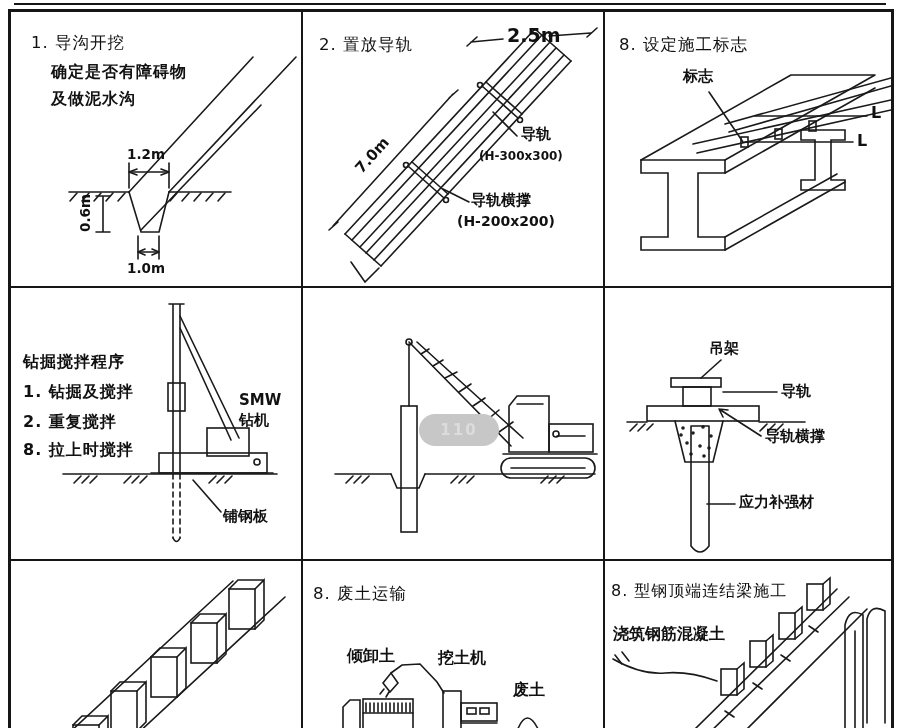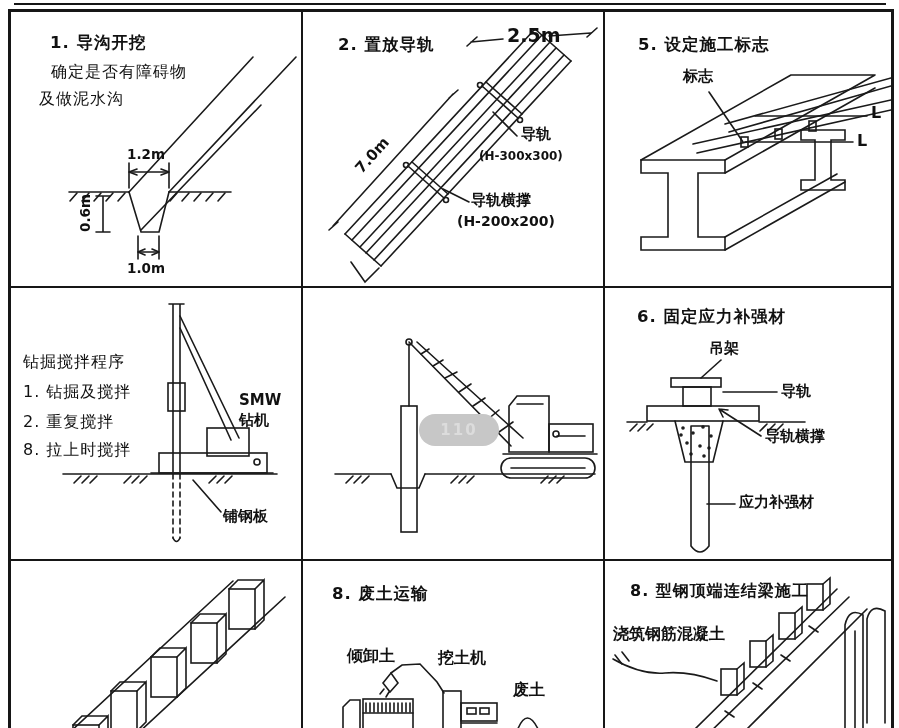--- a/index.html
+++ b/index.html
@@ -8,23 +8,23 @@
   .topline{position:absolute;left:14px;top:3px;width:872px;height:2px;background:#161616;}
   .frame{position:absolute;left:8px;top:9px;width:886px;height:870px;border:3px solid #161616;box-sizing:border-box;background:#fff;}
   .grid{display:grid;grid-template-columns:292px 302px 286px;grid-template-rows:276px 273px 315px;}
   .panel{position:relative;box-sizing:border-box;background:#fff;overflow:hidden;}
   .br{border-right:2px solid #161616;}
   .bb{border-bottom:2px solid #161616;}
   .panel svg{position:absolute;left:0;top:0;}
   .panel svg path,.panel svg line,.panel svg rect,.panel svg circle,.panel svg polyline{
      fill:none;stroke:#1a1a1a;stroke-width:1.6;stroke-linecap:round;}
   .lbl{position:absolute;font-weight:700;font-size:15px;line-height:1.1;white-space:nowrap;}
-  .t{position:absolute;font-weight:700;font-size:16.5px;white-space:nowrap;letter-spacing:1px;margin-left:19px;}
+  .t{position:absolute;font-weight:400;font-size:16.5px;white-space:nowrap;letter-spacing:1px;}
   .dim{position:absolute;font-weight:700;font-size:13.5px;white-space:nowrap;}
-  .note{position:absolute;font-weight:400;font-size:16px;white-space:nowrap;letter-spacing:1px;}
+  .note{position:absolute;font-weight:700;font-size:16px;white-space:nowrap;letter-spacing:1px;}
   .rot90{transform:rotate(-90deg);transform-origin:left top;}
   .rot48{transform:rotate(-48deg);transform-origin:left center;}
   .watermark{position:absolute;left:116px;top:126px;width:80px;height:32px;border-radius:17px;
      background:#c7c7c7;color:#dcdcdc;display:flex;align-items:center;justify-content:center;
      font-weight:700;font-size:15px;letter-spacing:2px;}
 </style>
 </head>
 <body>
 
 <div class="sheet">
@@ -40,21 +40,21 @@
                    M166 181 l-7 8 M178 181 l-7 8 M190 181 l-7 8 M202 181 l-7 8 M214 181 l-7 8"></path>
           <path d="M118 180 L130 220 L148 220 L158 180"></path>
           <path d="M118 151 V176 M158 151 V176 M118 160 H158"></path>
           <path d="M118 160 l8 -3 M118 160 l8 3 M158 160 l-8 -3 M158 160 l-8 3"></path>
           <path d="M92 184 V220 M85 184 H99 M85 220 H99"></path>
           <path d="M127 224 V247 M148 224 V247 M127 240 H148"></path>
           <path d="M127 240 l7 -3 M127 240 l7 3 M148 240 l-7 -3 M148 240 l-7 3"></path>
         </svg>
         <span class="t" style="left:20px;top:20px">1. 导沟开挖</span>
         <span class="note" style="left:40px;top:50px">确定是否有障碍物</span>
-        <span class="note" style="left:28px;top:77px">及做泥水沟</span>
+        <span class="note" style="left:40px;top:77px">及做泥水沟</span>
         <span class="dim" style="left:116px;top:134px">1.2m</span>
         <span class="dim rot90" style="left:66px;top:220px">0.6m</span>
         <span class="dim" style="left:116px;top:248px">1.0m</span>
       </div>
 
       <div class="panel br bb">
         <svg width="300" height="274" viewBox="0 0 300 274">
           <path d="M42 222 L232 17 M49 228 L239 23 M57 235 L247 30 M63 241 L253 36 M71 248 L261 43 M78 254 L268 49"></path>
           <path d="M42 222 L78 254 M232 17 L268 49"></path>
           <path d="M105 154 L141 186 M109 150 L145 182 M179 74 L215 106 M183 70 L219 102"></path>
@@ -82,21 +82,21 @@
           <path d="M36 148 L186 63 M120 148 L270 63 M186 63 H270"></path>
           <path d="M120 161 L270 76 M120 225 L232 162 M120 238 L240 170"></path>
           <path d="M196 118 h44 v10 h-14 v40 h14 v10 h-44 v-10 h14 v-40 h-14 z"></path>
           <path d="M88 132 L286 88 M92 141 L286 98 M120 112 L286 66 M124 120 L286 74"></path>
           <rect x="136" y="125" width="7" height="10"></rect>
           <rect x="170" y="117" width="7" height="10"></rect>
           <rect x="204" y="109" width="7" height="10"></rect>
           <path d="M150 104 H262 M140 130 H248"></path>
           <path d="M104 80 L138 130"></path>
         </svg>
-        <span class="t" style="left:14px;top:22px">5. 设定施工标志</span>
+        <span class="t" style="left:14px;top:22px">8. 设定施工标志</span>
         <span class="lbl" style="left:78px;top:56px">标志</span>
         <span class="lbl" style="left:266px;top:92px;font-size:16px">L</span>
         <span class="lbl" style="left:252px;top:120px;font-size:16px">L</span>
       </div>
 
       <div class="panel br bb">
         <svg width="290" height="271" viewBox="0 0 290 271">
           <path d="M162 16 V184 M169 16 V184 M158 16 h15"></path>
           <rect x="157" y="95" width="17" height="28"></rect>
           <path d="M169 28 L228 150 M169 40 L220 152"></path>
@@ -163,21 +163,20 @@
             <circle cx="95" cy="158" r="1" fill="#1a1a1a"></circle>
           <circle cx="104" cy="160" r="1" fill="#1a1a1a"></circle>
             <circle cx="86" cy="166" r="1" fill="#1a1a1a"></circle>
           <circle cx="99" cy="168" r="1" fill="#1a1a1a"></circle>
             <circle cx="76" cy="147" r="1" fill="#1a1a1a"></circle>
           <path d="M86 138 H104 M86 138 V258 M104 138 V258 M86 258 Q95 270 104 258"></path>
           <path d="M118 104 H172"></path>
           <path d="M156 148 L114 121 M114 121 l9 1 M114 121 l4 8"></path>
           <path d="M102 216 H130"></path>
         </svg>
-        <span class="t" style="left:13px;top:18px">6. 固定应力补强材</span>
         <span class="lbl" style="left:104px;top:52px">吊架</span>
         <span class="lbl" style="left:176px;top:95px">导轨</span>
         <span class="lbl" style="left:160px;top:140px">导轨横撑</span>
         <span class="lbl" style="left:134px;top:206px">应力补强材</span>
       </div>
 
       <div class="panel br bb">
         <svg width="290" height="313" viewBox="0 0 290 313">
           <path d="M58 172 L222 20 M112 186 L274 36"></path>
           <rect x="62" y="164" width="26" height="40"></rect>

